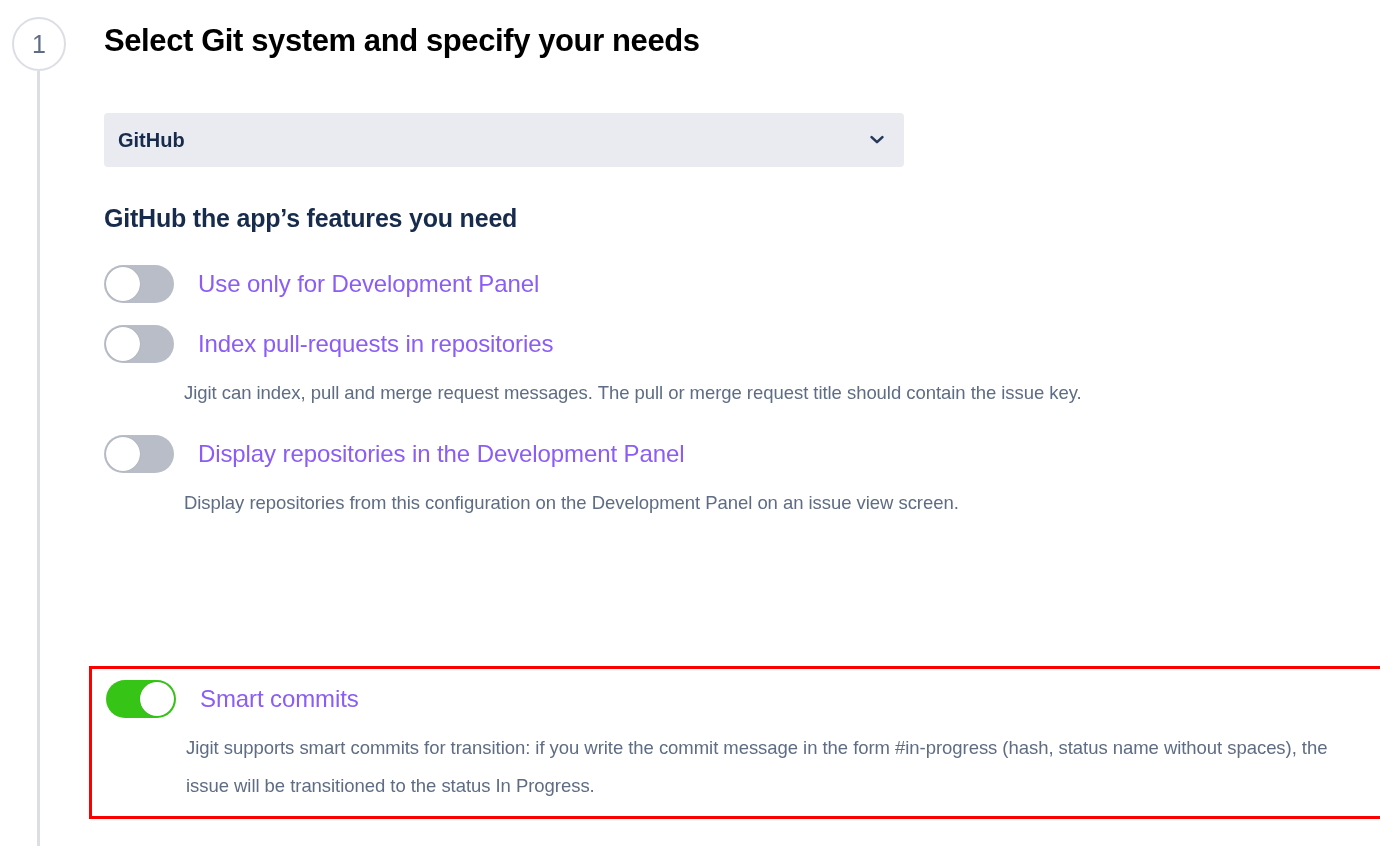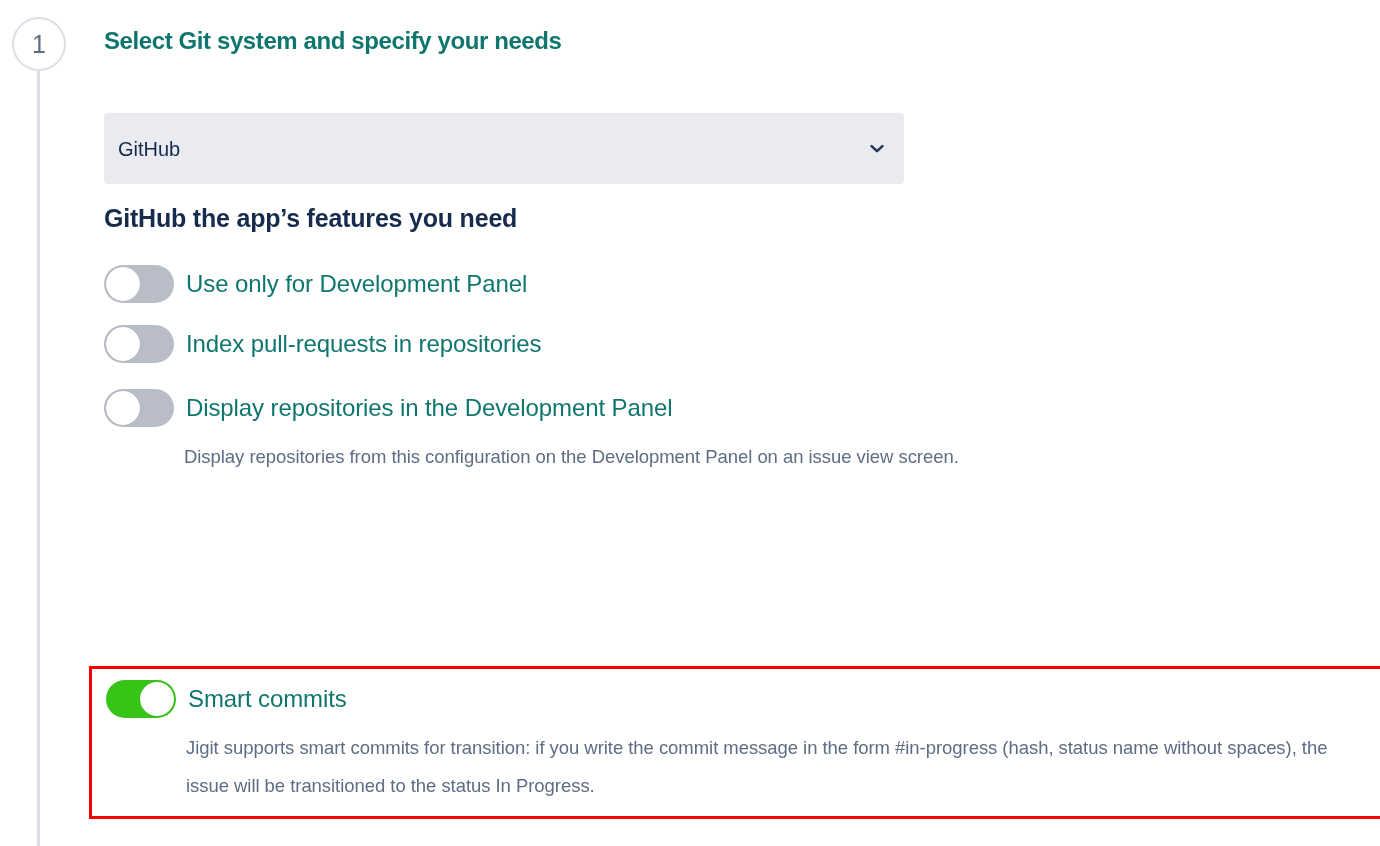--- a/index.html
+++ b/index.html
@@ -58,42 +58,43 @@
     top: 0;
     width: 1276px;
     height: 846px;
   }
 
   #page-title {
     position: absolute;
     left: 0;
     top: 19px;
     margin: 0;
-    font-size: 24px;
+    font-size: 31px;
     line-height: 44px;
     font-weight: bold;
-    color: #0f766e;
+    color: #000000;
     letter-spacing: -0.4px;
   }
 
   
   #git-system-select {
     position: absolute;
     left: 0;
     top: 113px;
     width: 800px;
-    height: 71px;
+    height: 54px;
     box-sizing: border-box;
     background: #e9ebf0;
     border: none;
     border-radius: 4px;
     display: flex;
     align-items: center;
     padding: 0 16px 0 14px;
     cursor: pointer;
+    font-weight: bold;
   }
   #git-system-select .sel-value {
     flex: 1 1 auto;
     font-size: 20px;
     color: #172b4d;
     line-height: 24px;
   }
   #git-system-select .chev {
     flex: 0 0 auto;
     display: flex;
@@ -151,24 +152,24 @@
     background: #ffffff;
     box-shadow: 0 0 1px rgba(0,0,0,0.25);
   }
   .toggle.on {
     background: #36c516;
   }
   .toggle.on .knob {
     left: 34px;
   }
   .feature-label {
-    margin-left: 12px;
+    margin-left: 24px;
     font-size: 24px;
     line-height: 30px;
-    color: #0f766e;
+    color: #8b5cf6;
     font-weight: 400;
     letter-spacing: -0.1px;
   }
   .feature-desc {
     margin: 8px 0 0 80px;
     max-width: 1185px;
     font-size: 18.5px;
     line-height: 38px;
     color: #5e6c84;
     letter-spacing: -0.05px;
@@ -233,20 +234,21 @@
       </div>
     </div>
 
     <div class="feature-row" id="row-pull-requests">
       <div class="feature-head">
         <div class="toggle">
           <span class="knob"></span>
         </div>
         <span class="feature-label">Index pull-requests in repositories</span>
       </div>
+      <p class="feature-desc">Jigit can index, pull and merge request messages. The pull or merge request title should contain the issue key.</p>
     </div>
 
     <div class="feature-row" id="row-display-repos">
       <div class="feature-head">
         <div class="toggle">
           <span class="knob"></span>
         </div>
         <span class="feature-label">Display repositories in the Development Panel</span>
       </div>
       <p class="feature-desc">Display repositories from this configuration on the Development Panel on an issue view screen.</p>

